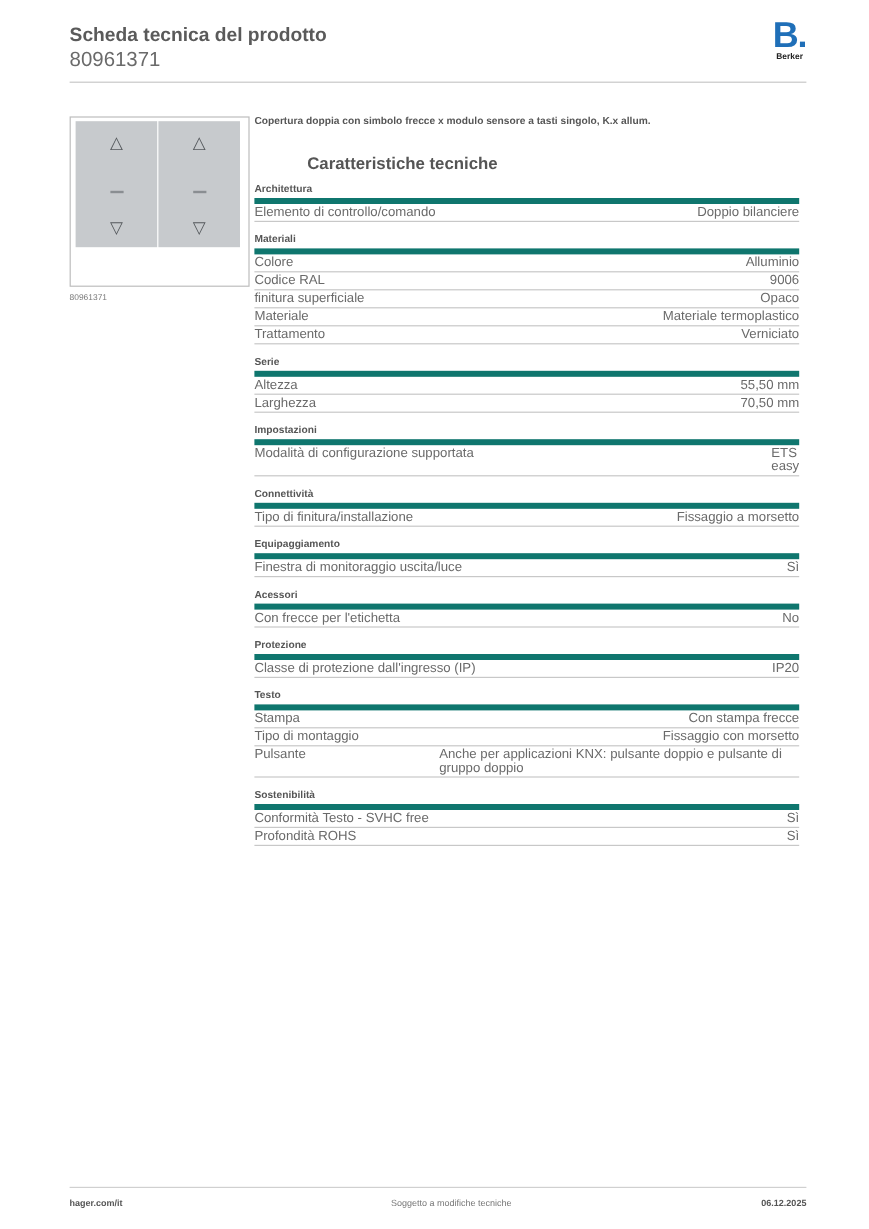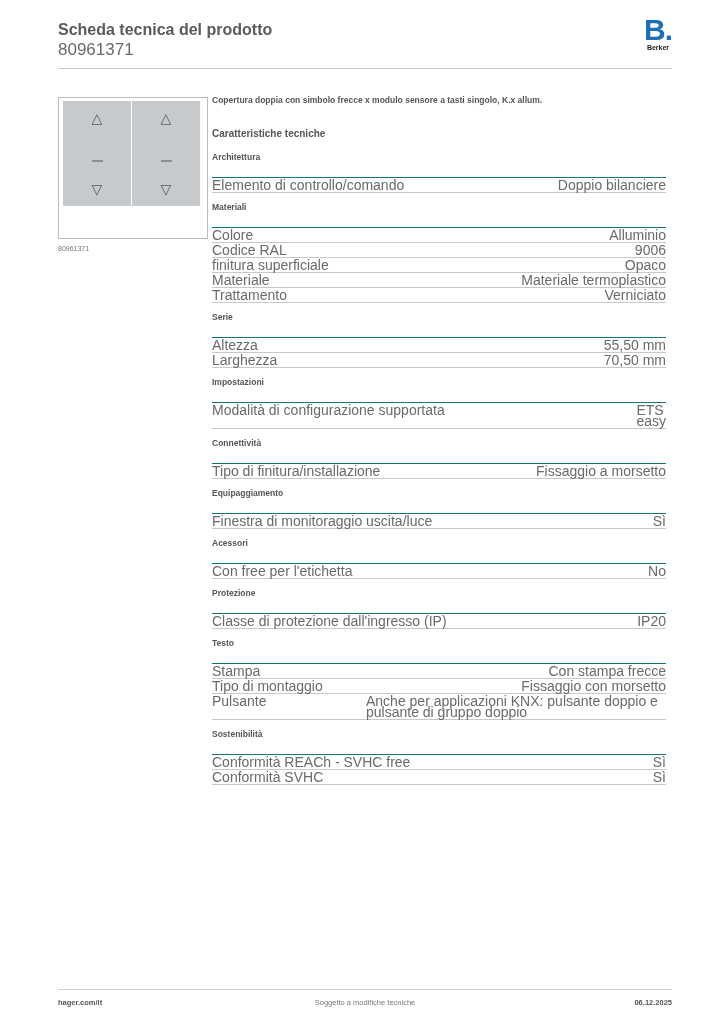--- a/index.html
+++ b/index.html
@@ -27,37 +27,37 @@
   .rocker.right { left: 73px; }
   .sym { position: absolute; left: 0; width: 100%; text-align: center; color: #55595d; }
   .sym.up { top: 9px; font-size: 14px; }
   .sym.dash { top: 47px; }
   .sym.dash span { display: inline-block; width: 11px; height: 2px; background: #8a8e92; }
   .sym.down { top: 80px; font-size: 14px; }
   .img-caption { position: absolute; left: 58px; top: 245px; font-size: 7px; color: #777; }
 
   .main { position: absolute; left: 212px; top: 95px; width: 454px; }
   .desc { font-size: 8.5px; font-weight: bold; color: #555; height: 33px; }
-  .subhead { font-size: 10px; font-weight: bold; color: #555; height: 24px; }
+  .subhead { font-size: 14px; font-weight: bold; color: #555; height: 24px; margin-left: 44px; }
   .section { margin-bottom: 9px; }
   .sec-title {
     font-size: 8.5px; font-weight: bold; color: #555;
-    border-bottom: 1px solid #0f766e; padding-bottom: 14px; line-height: 11px;
+    border-bottom: 5px solid #0f766e; padding-bottom: 2px; line-height: 11px;
   }
   .row {
     display: flex; justify-content: space-between; align-items: flex-start;
-    font-size: 14px; color: #6a6a6a; line-height: 11px;
+    font-size: 11px; color: #6a6a6a; line-height: 11px;
     border-bottom: 1px solid #c8c8c8; padding: 2px 0 1px 0;
   }
   .row .val { text-align: left; max-width: 300px; white-space: pre-line; }
 
   .hr-bottom { position: absolute; left: 58px; top: 989px; width: 614px; height: 1px; background: #d0d0d0; }
   .footer { position: absolute; left: 58px; top: 998px; width: 614px; font-size: 7.5px; color: #555; }
   .footer .l { position: absolute; left: 0; font-weight: bold; }
-  .footer .c { position: absolute; left: 0; width: 100%; text-align: center; color: #777; }
+  .footer .c { position: absolute; left: 11px; width: 100%; text-align: center; color: #777; }
   .footer .r { position: absolute; right: 0; font-weight: bold; }
 </style>
 </head>
 <body>
 
 <div class="header">
   <div class="title">Scheda tecnica del prodotto</div>
   <div class="code">80961371</div>
 </div>
 
@@ -145,21 +145,21 @@
       <div class="section">
         <div class="sec-title">Equipaggiamento</div>
         <div class="row">
           <span class="lab">Finestra di monitoraggio uscita/luce</span>
           <span class="val">Sì</span>
         </div>
       </div>
       <div class="section">
         <div class="sec-title">Acessori</div>
         <div class="row">
-          <span class="lab">Con free per l'etichetta</span>
+          <span class="lab">Con frecce per l'etichetta</span>
           <span class="val">No</span>
         </div>
       </div>
       <div class="section">
         <div class="sec-title">Protezione</div>
         <div class="row">
           <span class="lab">Classe di protezione dall'ingresso (IP)</span>
           <span class="val">IP20</span>
         </div>
       </div>
@@ -174,25 +174,25 @@
           <span class="val">Fissaggio con morsetto</span>
         </div>
         <div class="row">
           <span class="lab">Pulsante</span>
           <span class="val">Anche per applicazioni KNX: pulsante doppio e pulsante di gruppo doppio</span>
         </div>
       </div>
       <div class="section">
         <div class="sec-title">Sostenibilità</div>
         <div class="row">
-          <span class="lab">Conformità REACh - SVHC free</span>
+          <span class="lab">Conformità Testo - SVHC free</span>
           <span class="val">Sì</span>
         </div>
         <div class="row">
-          <span class="lab">Conformità SVHC</span>
+          <span class="lab">Profondità ROHS</span>
           <span class="val">Sì</span>
         </div>
       </div>
     </div>
 </div>
 
 <div class="hr-bottom"></div>
 <div class="footer">
   <span class="l">hager.com/it</span>
   <span class="c">Soggetto a modifiche tecniche</span>

